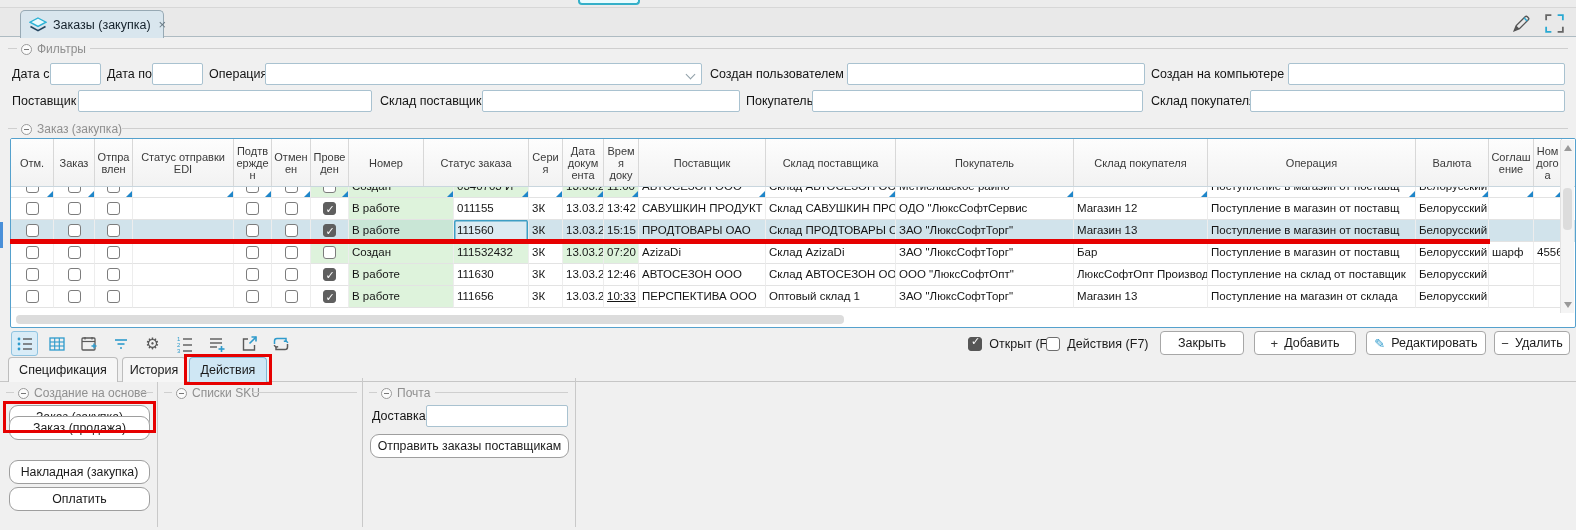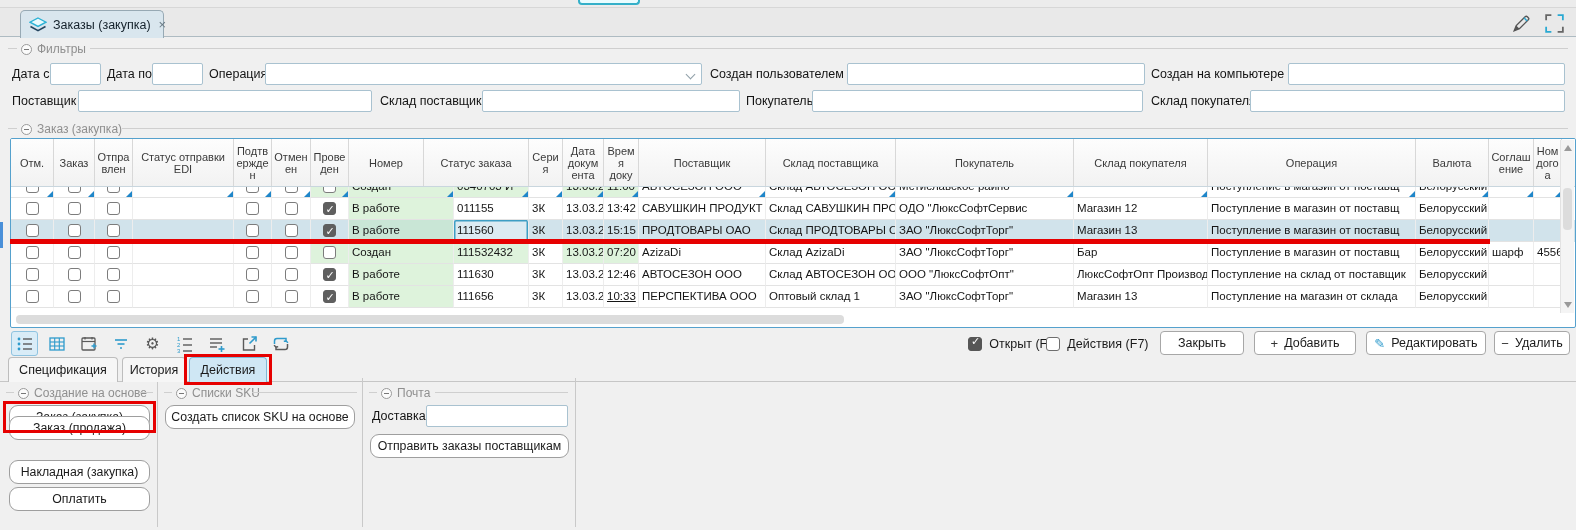--- a/index.html
+++ b/index.html
@@ -600,23 +600,20 @@
   <div class="pbtn" style="left:9px;top:487px;width:141px;">
     <span>Оплатить</span>
   </div>
 
   <div class="abs gline" style="left:164px;top:392px;width:8px;"></div>
   <div class="abs gtitle" style="left:176px;top:386px;">
     <span class="collapse"></span>
     <span>Списки SKU</span>
   </div>
   <div class="abs gline" style="left:252px;top:392px;width:105px;"></div>
-  <div class="pbtn" style="left:165px;top:405px;width:190px;">
-    <span>Создать список SKU на основе</span>
-  </div>
 
   <div class="abs gline" style="left:369px;top:392px;width:8px;"></div>
   <div class="abs gtitle" style="left:381px;top:386px;">
     <span class="collapse"></span>
     <span>Почта</span>
   </div>
   <div class="abs gline" style="left:435px;top:392px;width:133px;"></div>
   <div class="abs lbl" style="left:372px;top:405px;">Доставка</div>
   <input class="abs inp" style="left: 426px; top: 405px; width: 142px;" value="">
   <div class="pbtn" style="left:370px;top:434px;width:199px;">

